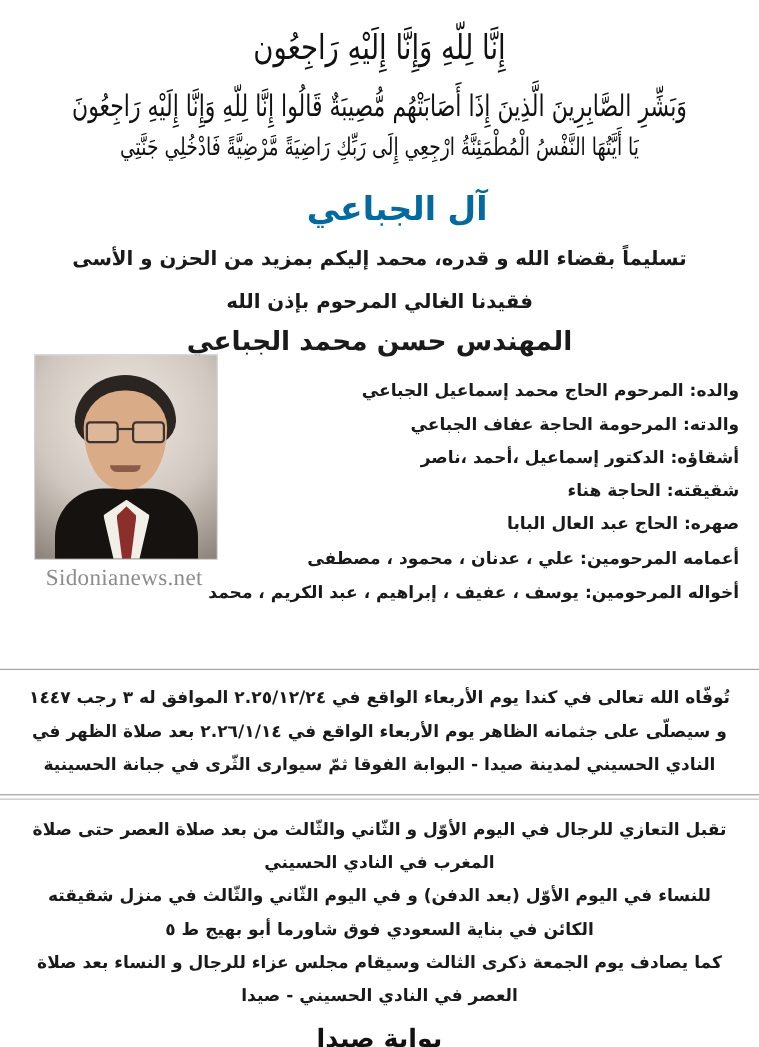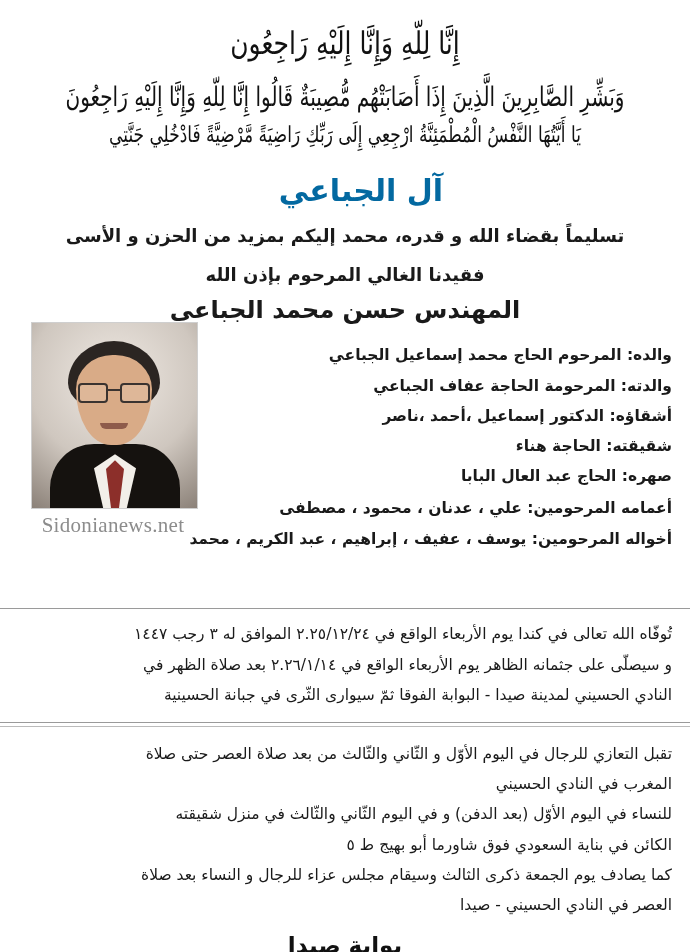--- a/index.html
+++ b/index.html
@@ -206,22 +206,23 @@
 
   hr.sep {
     border: none;
     border-top: 1px solid #9a9a9a;
     margin: 12px 0 0 0;
   }
   hr.sep.thin { border-top: 1px solid #bbbbbb; }
 
   .para {
     padding: 10px 18px 0 18px;
+    text-align: center;
     font-size: 15.5px;
-    font-weight: normal;
+    font-weight: bold;
     line-height: 1.95;
   }
   .para.block2 { padding-top: 12px; }
 
   .gate-wrap {
     position: relative;
     height: 46px;
     margin-top: 10px;
   }
   .gate {

